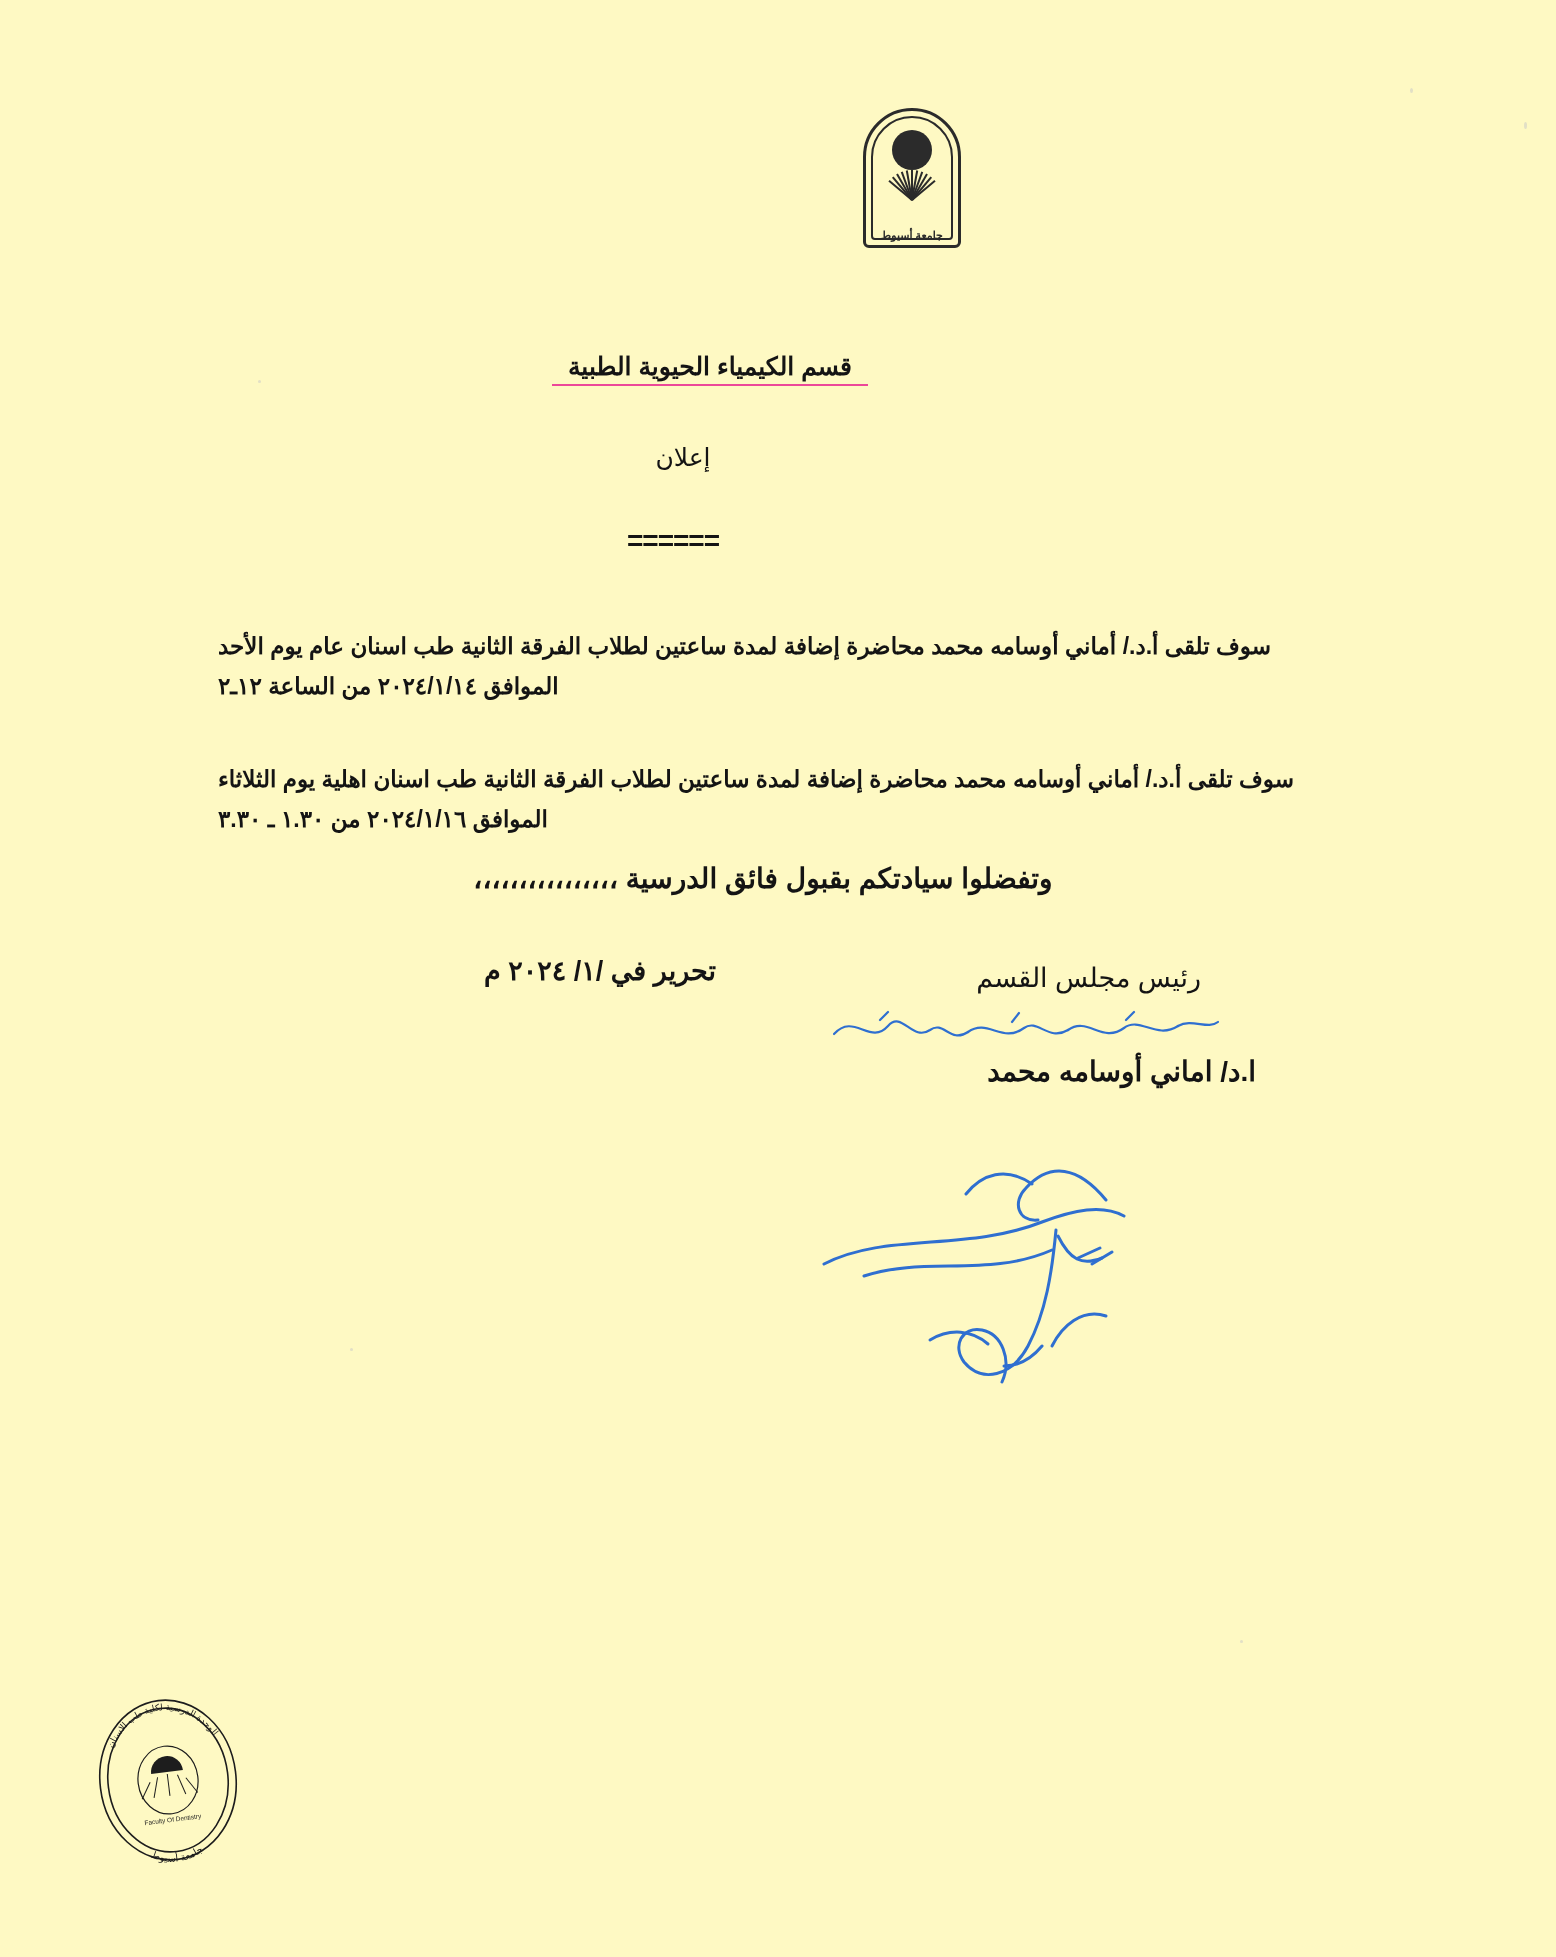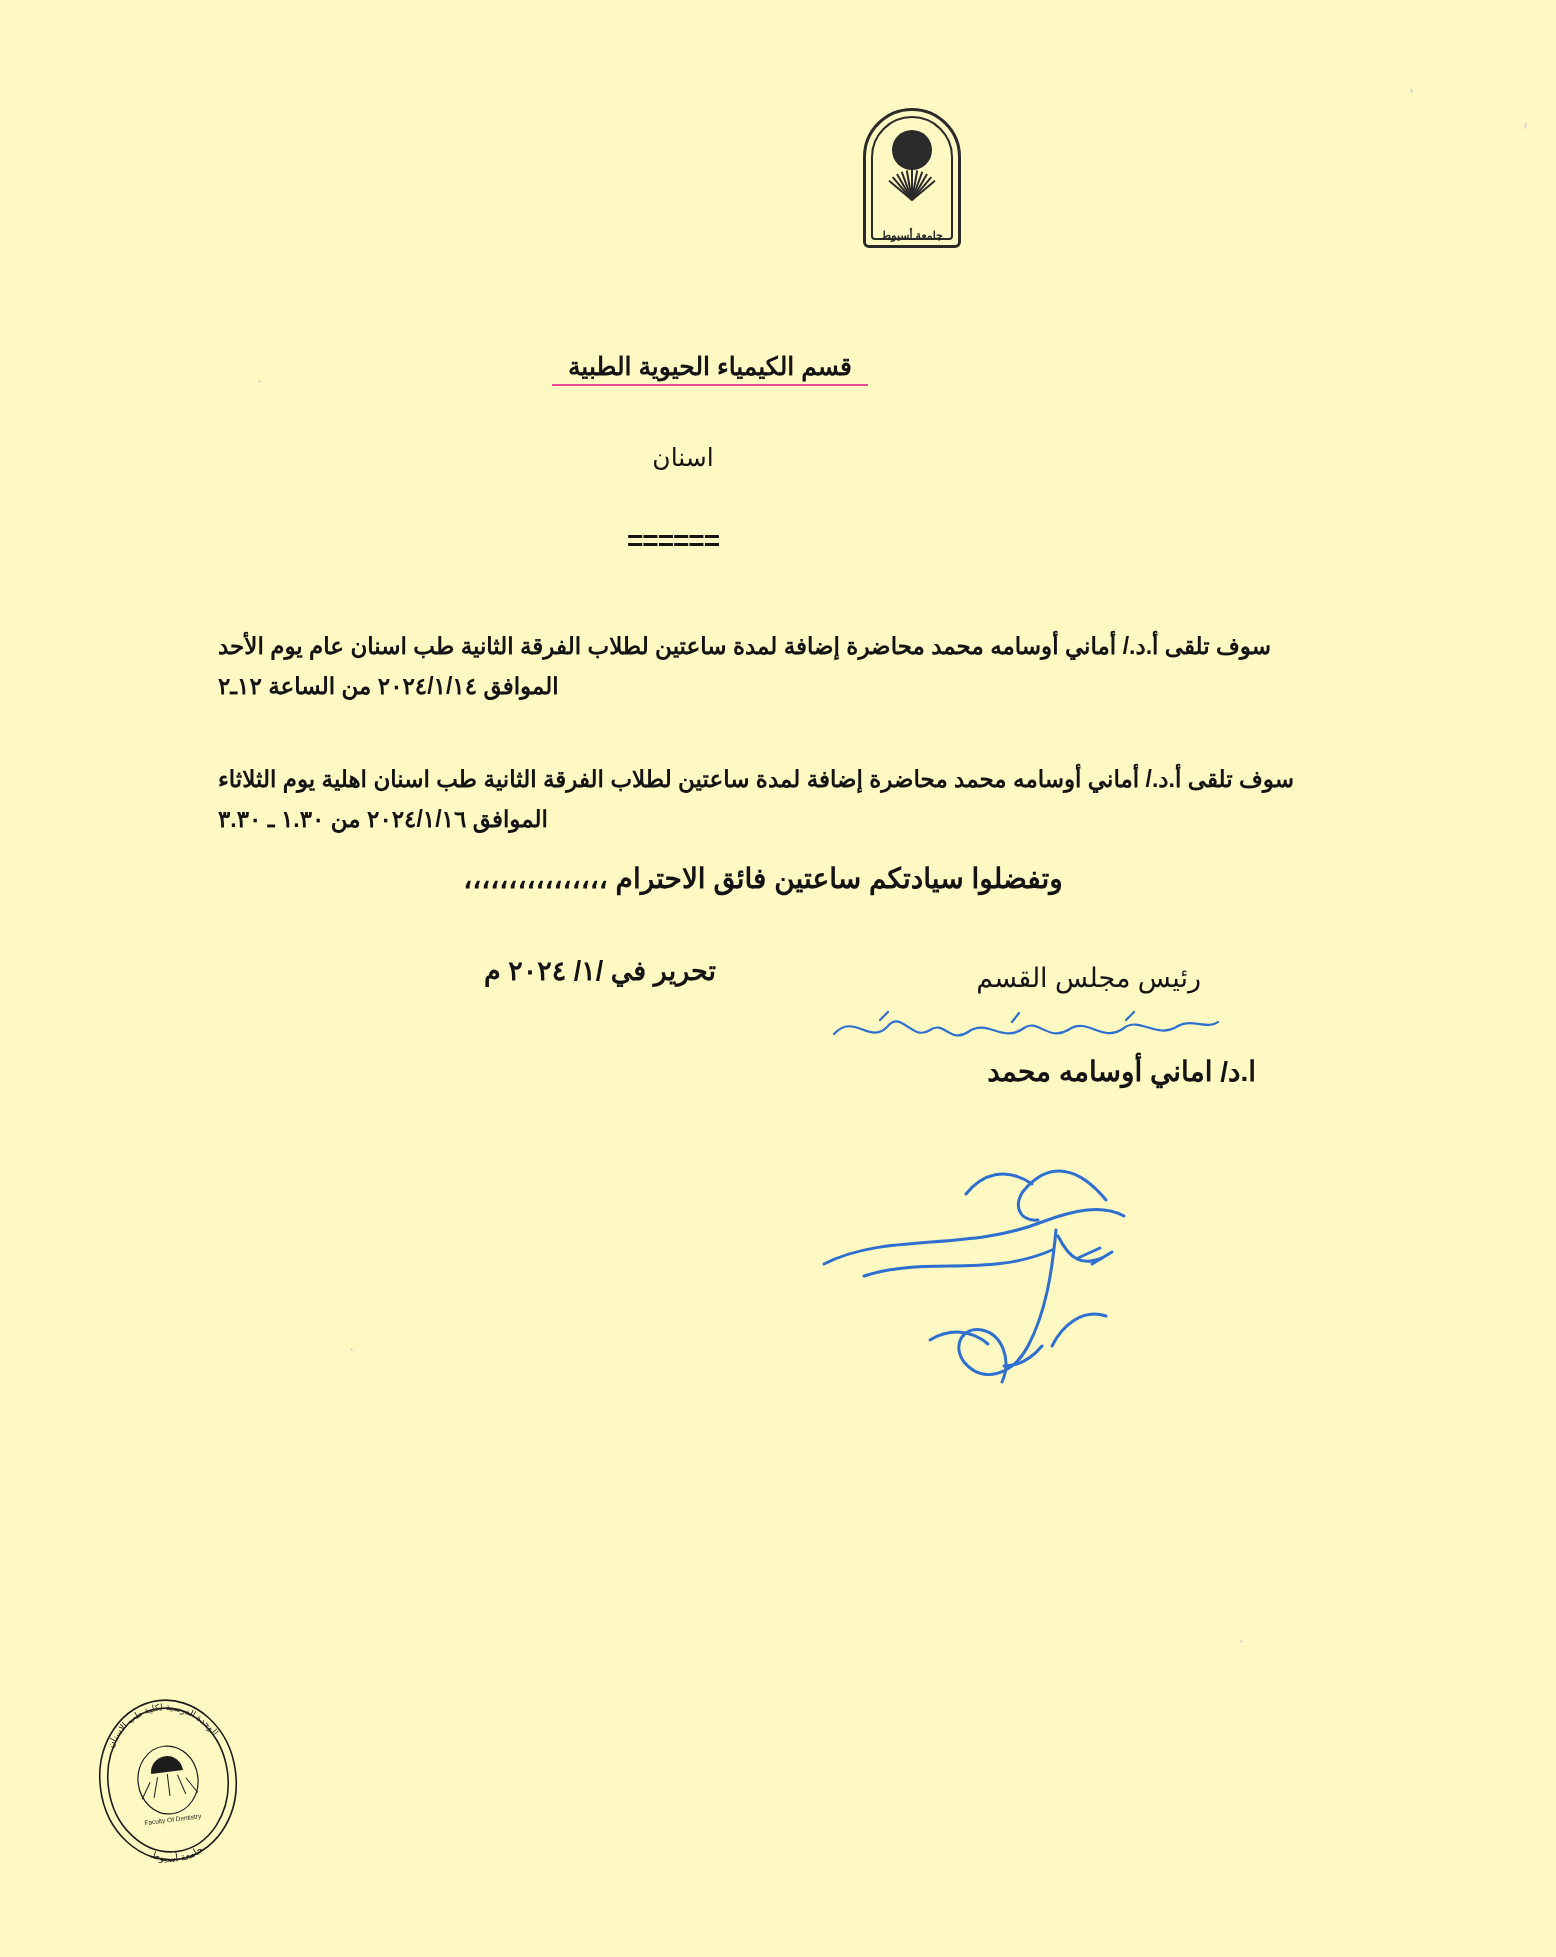--- a/index.html
+++ b/index.html
@@ -254,28 +254,28 @@
       <i style="transform:translateX(-50%) rotate(50deg)"></i>
     </div>
     <div class="crest-text">جامعة أسيوط</div>
   </div>
 
 
   <div class="dept-title">
     <span>قسم الكيمياء الحيوية الطبية</span>
   </div>
 
-  <div class="announce-word">اسنان</div>
+  <div class="announce-word">إعلان</div>
 
   <div class="divider-eq">======</div>
 
   <div class="para para-1">سوف تلقى أ.د./ أماني أوسامه محمد محاضرة إضافة لمدة ساعتين لطلاب الفرقة الثانية طب اسنان عام يوم الأحد الموافق ٢٠٢٤/١/١٤ من الساعة ١٢ـ٢</div>
   <div class="para para-2">سوف تلقى أ.د./ أماني أوسامه محمد محاضرة إضافة لمدة ساعتين لطلاب الفرقة الثانية طب اسنان اهلية يوم الثلاثاء الموافق ٢٠٢٤/١/١٦ من ١.٣٠ ـ ٣.٣٠</div>
 
-  <div class="closing">وتفضلوا سيادتكم ساعتين فائق الاحترام ،،،،،،،،،،،،،،،،</div>
+  <div class="closing">وتفضلوا سيادتكم بقبول فائق الدرسية ،،،،،،،،،،،،،،،،</div>
 
   <div class="date-line">تحرير في  /١/  ٢٠٢٤ م</div>
   <div class="head-title">رئيس مجلس القسم</div>
   <div class="head-name">ا.د/ اماني أوسامه محمد</div>
 
   <div class="sig-handwriting">
     <svg viewBox="0 0 400 60" width="400" height="60" fill="none" stroke="currentColor" stroke-width="2.2" stroke-linecap="round">
       <path d="M8 34 C 28 12, 44 46, 62 26 C 76 10, 86 42, 104 30 C 118 20, 124 44, 142 32"></path>
       <path d="M142 32 C 162 18, 176 44, 198 28 C 212 18, 222 42, 242 30"></path>
       <path d="M242 30 C 262 16, 276 44, 298 28 C 314 16, 330 40, 352 26"></path>

